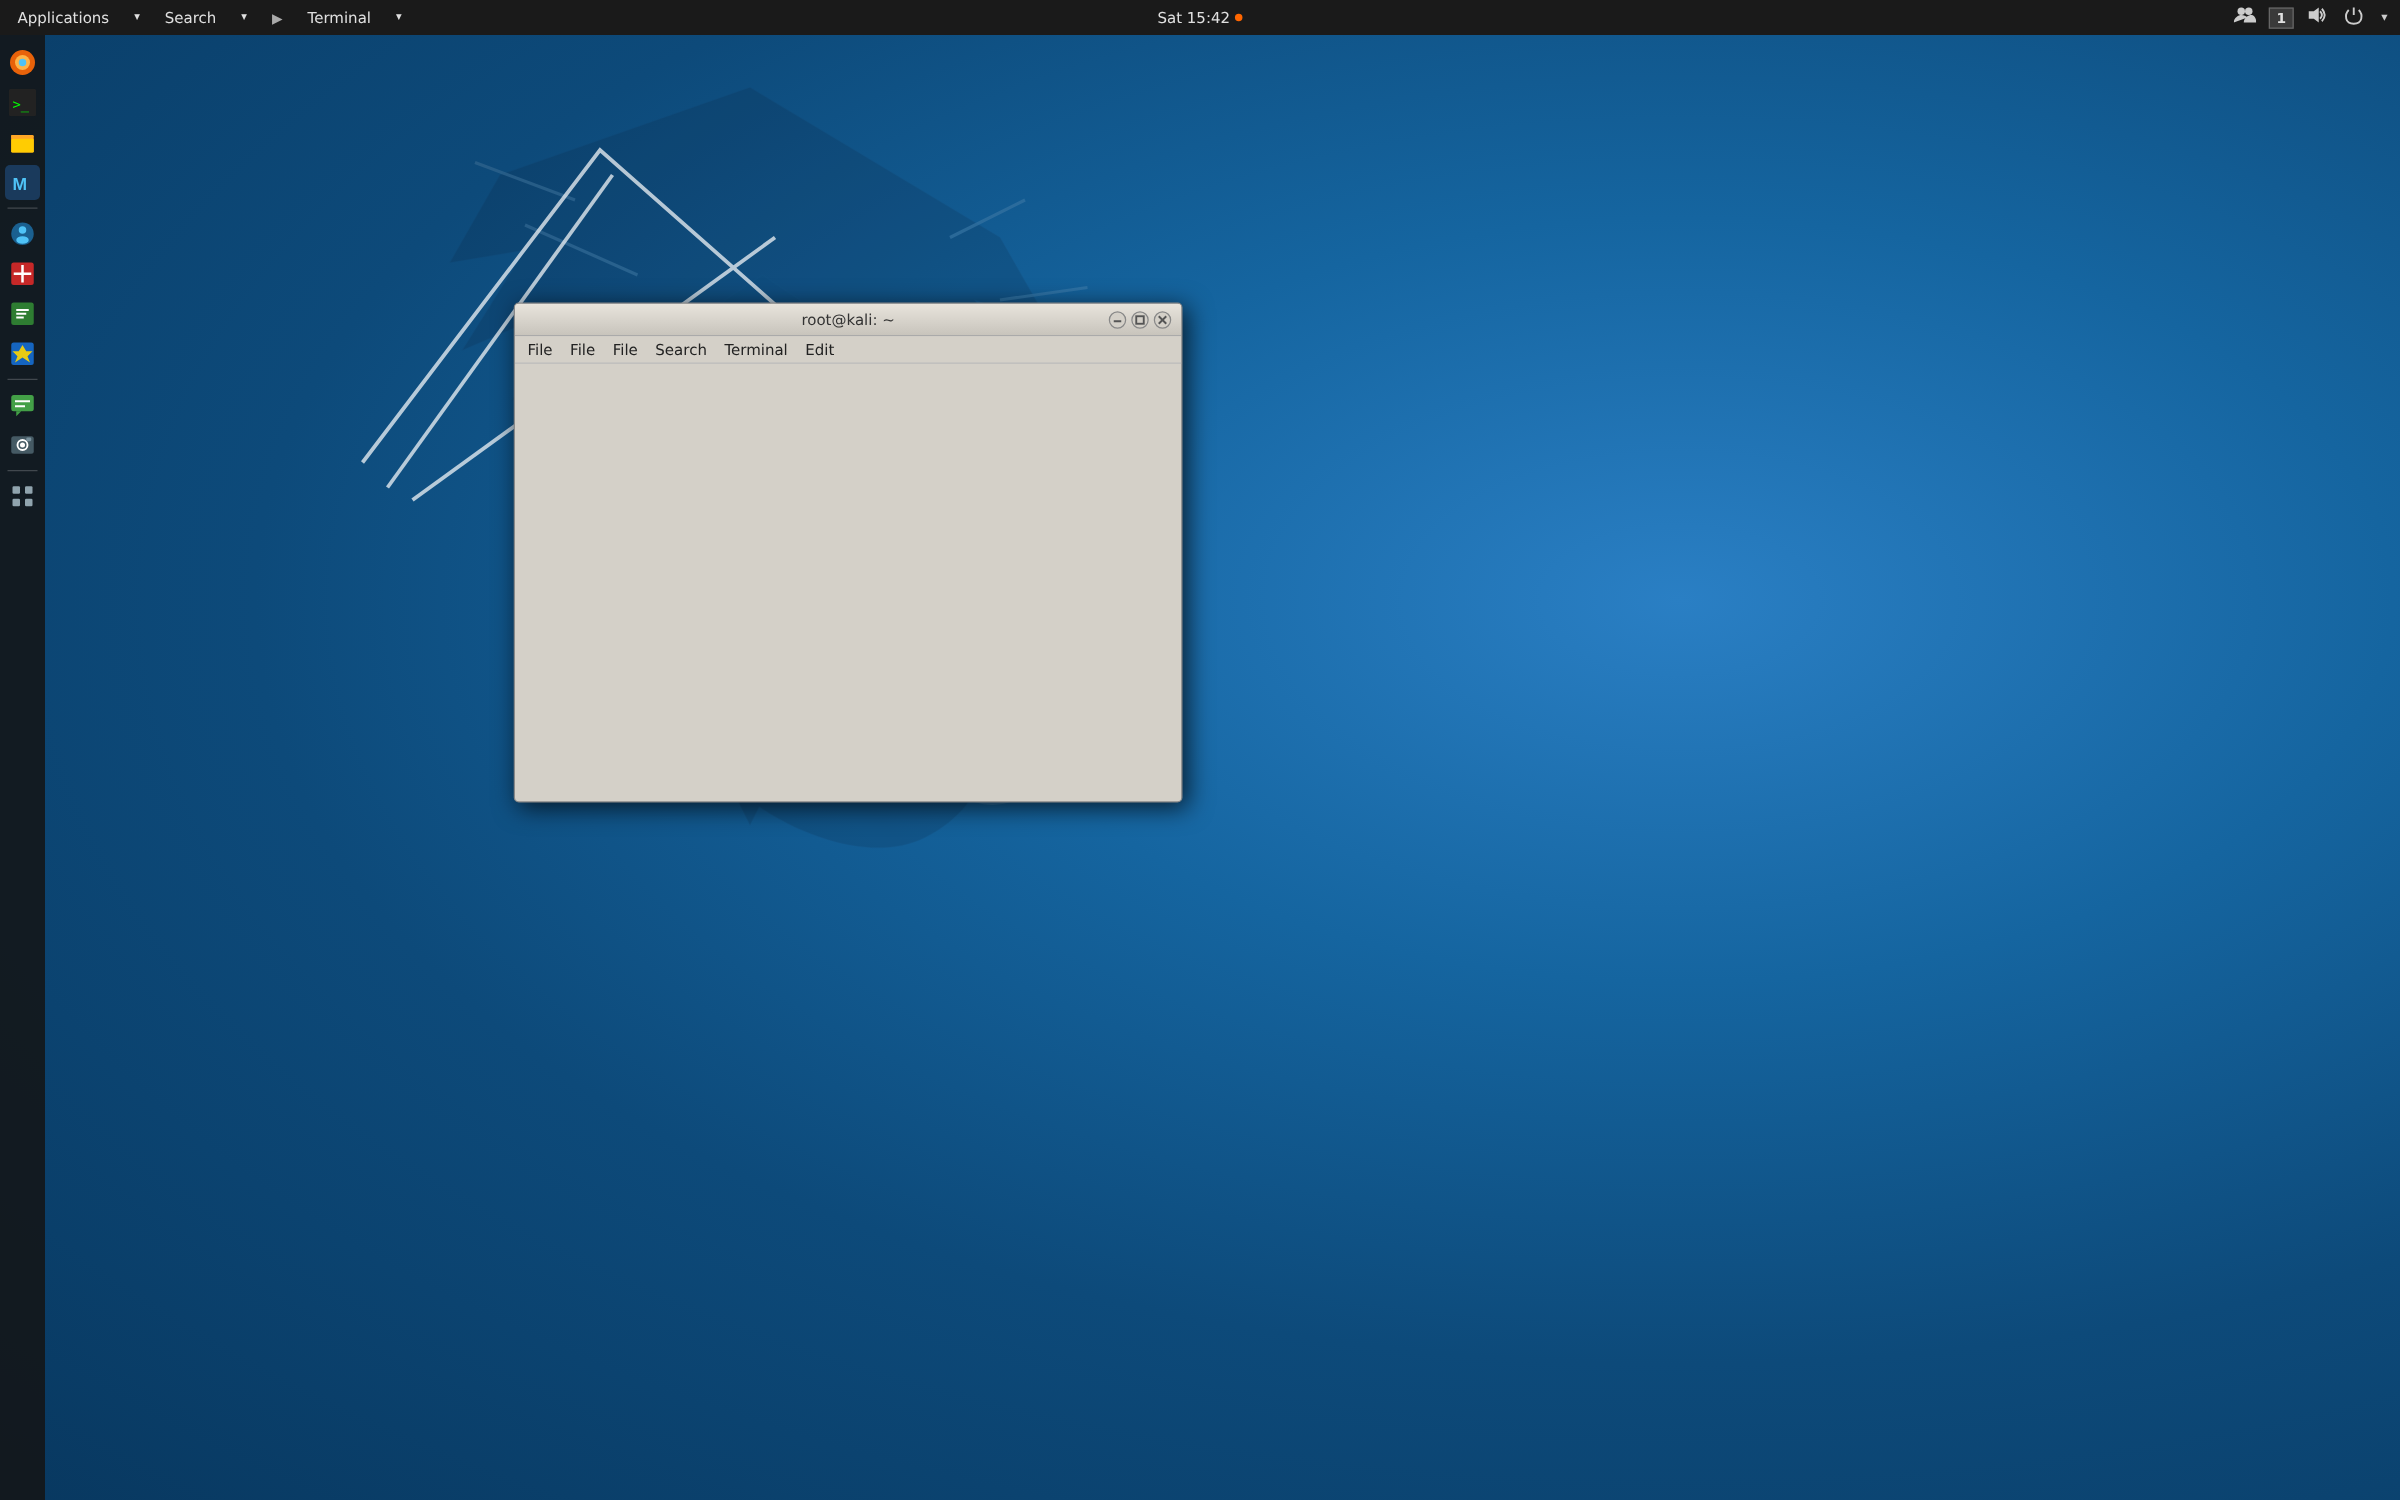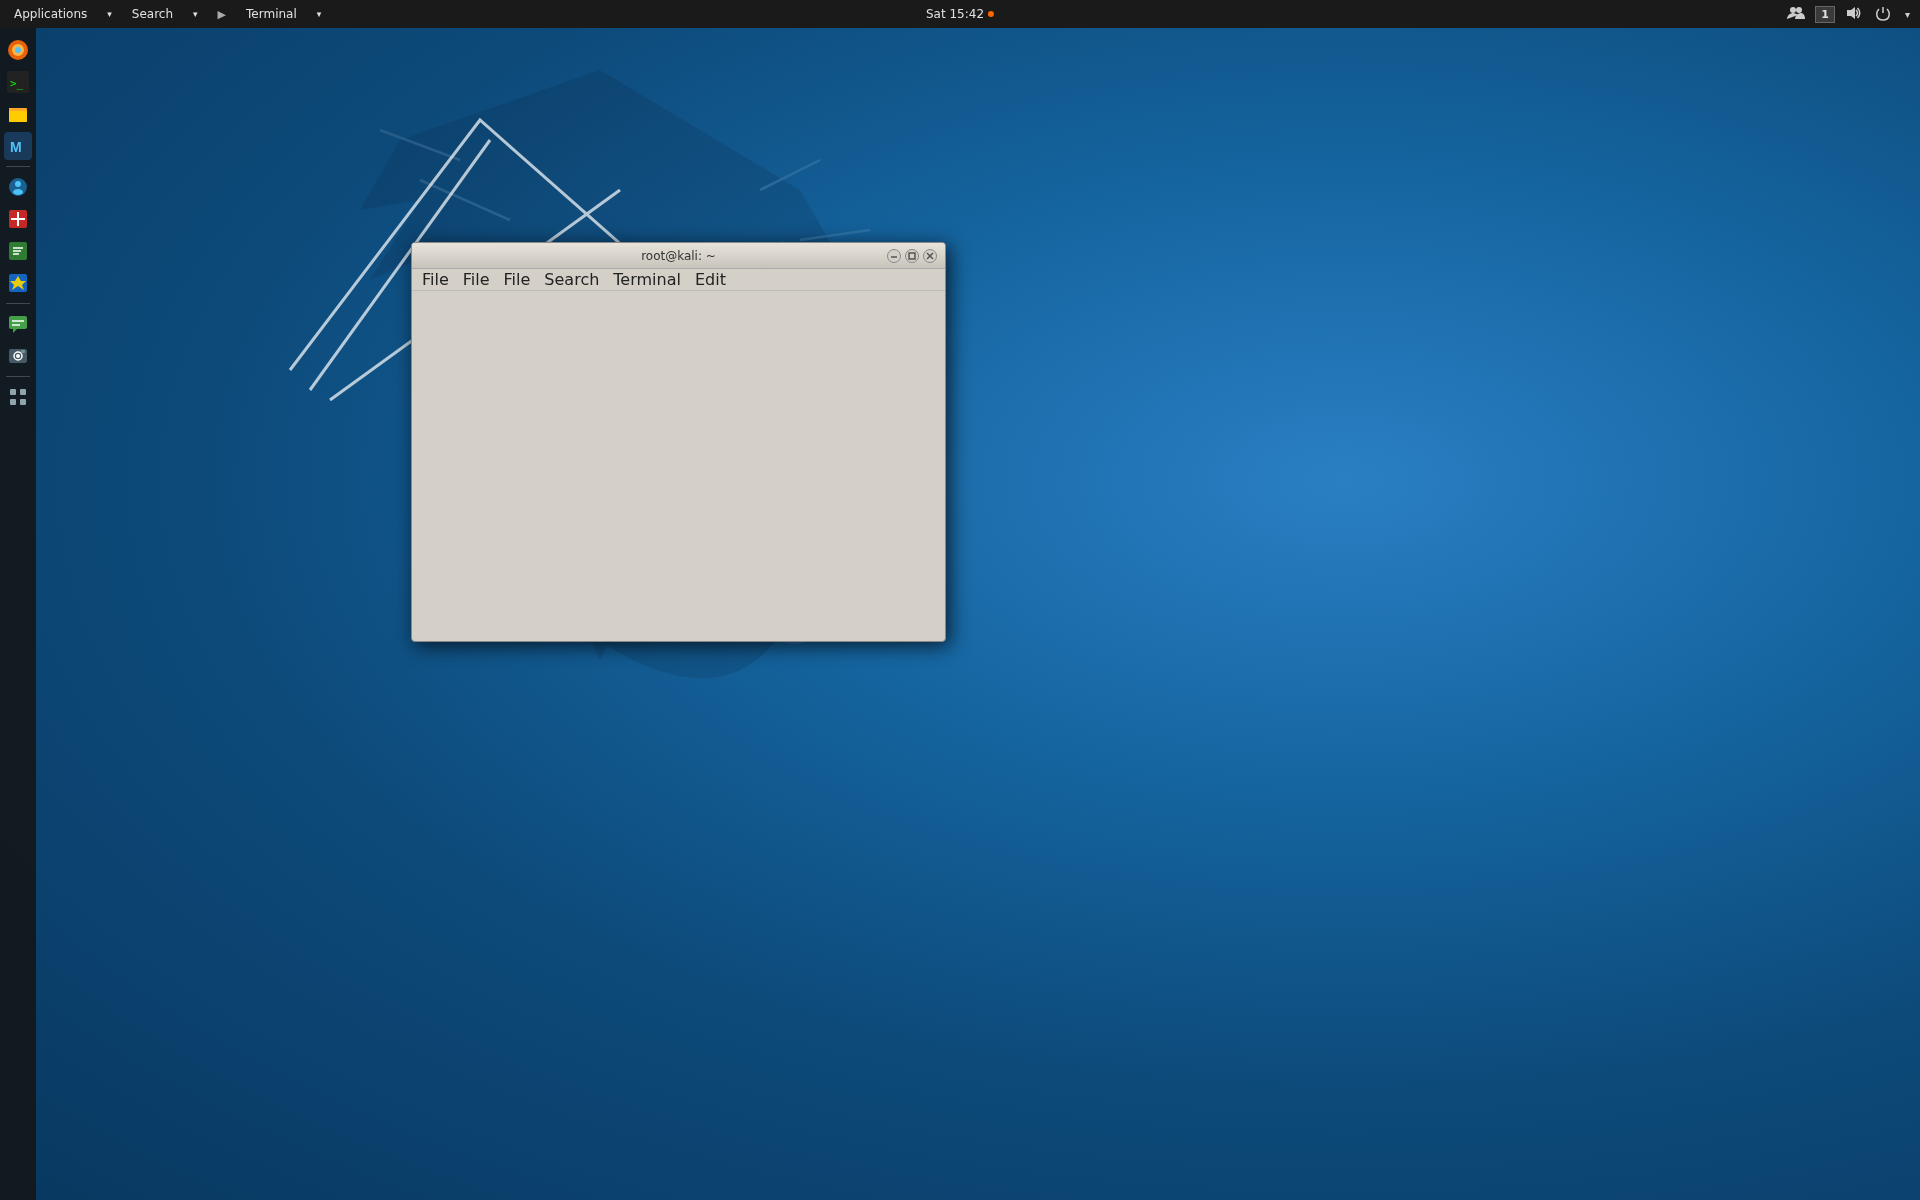--- a/index.html
+++ b/index.html
@@ -200,21 +200,21 @@
       background: #d4d0c8;
       display: flex;
       align-items: center;
       padding: 0 4px;
       gap: 2px;
       border-bottom: 1px solid #bbb;
       flex-shrink: 0;
     }
 
     .menu-item {
-      font-size: 16px;
+      font-size: 12px;
       color: #222;
       padding: 1px 6px;
       cursor: pointer;
     }
 
     .terminal-content {
       flex: 1;
       background: #111;
       padding: 4px 6px;
       font-family: 'DejaVu Sans Mono', 'Courier New', monospace;

